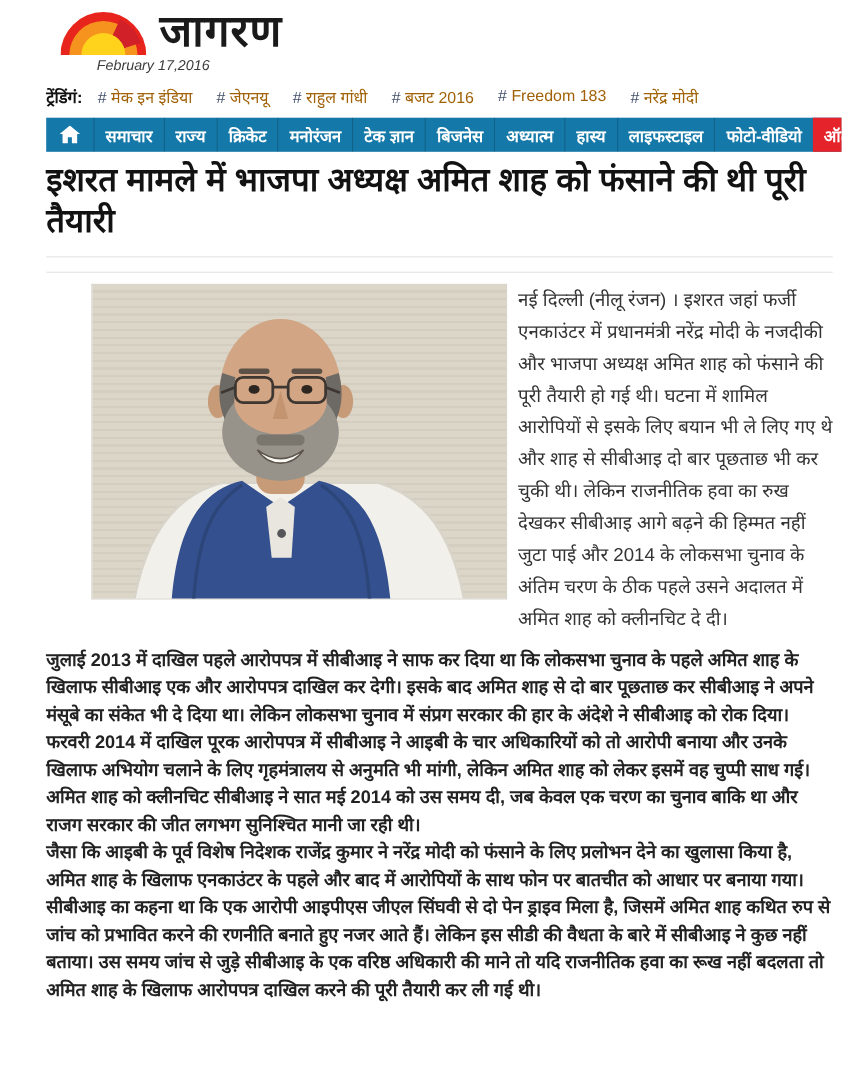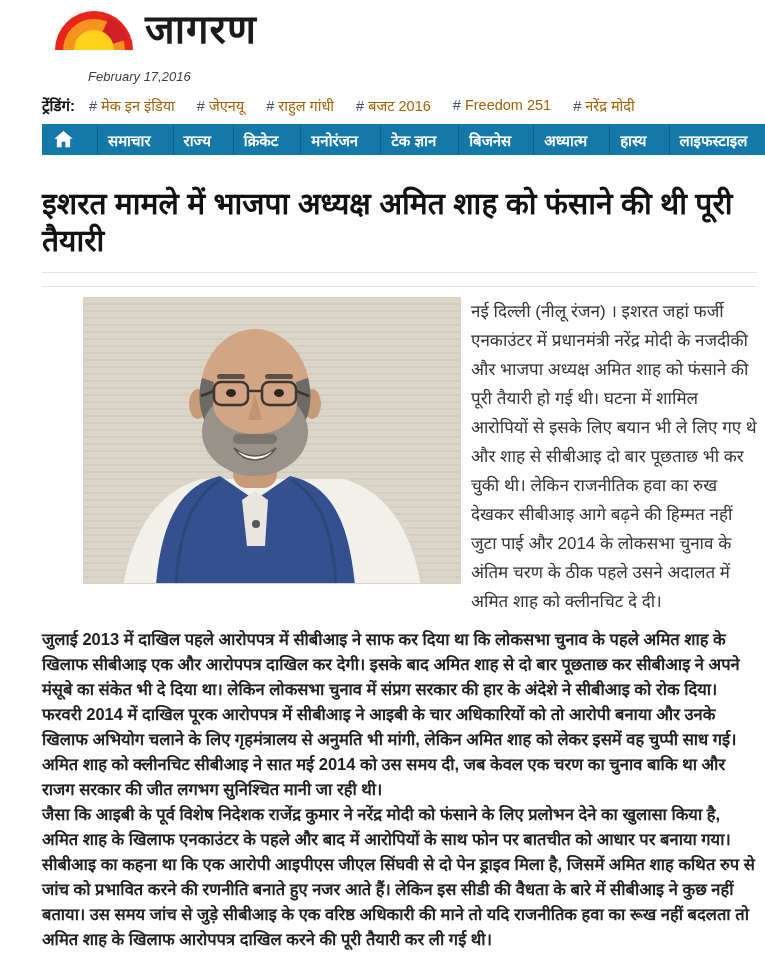--- a/index.html
+++ b/index.html
@@ -4,60 +4,59 @@
 <style>
   * { margin:0; padding:0; box-sizing:border-box; }
   html,body { background:#fff; }
   body {
     width:765px; height:977px; overflow:hidden;
     font-family:"Liberation Sans","DejaVu Sans",sans-serif;
     color:#222;
   }
   
   .masthead { padding:8px 0 0 55px; }
-  .logo-row { display:flex; align-items:flex-start; }
+  .logo-row { display:flex; align-items:flex-start;font-family:Liberation Serif, serif; }
   .logo-icon { display:block; }
   .site-name {
     font-size:40px; font-weight:700; color:#1a1a1a;
     margin-left:12px; line-height:42px; letter-spacing:1px;
   }
   .site-url {
     margin:6px 0 0 33px; font-style:italic; font-size:13px; color:#5f5f5f;
   }
   .print-date {
-    margin:19px 0 0 33px; font-style:italic; font-size:13px; color:#3c3c3c;
+    margin:2px 0 0 33px; font-style:italic; font-size:13px; color:#3c3c3c;
   }
   
   .trending {
     margin:11px 8px 0 42px; display:flex; align-items:center; flex-wrap:nowrap;
     font-size:14.5px;
   }
   .trending-label { font-weight:700; color:#111; margin-right:14px; font-size:15px; }
   .trend-item { margin-right:22px; text-decoration:none; white-space:nowrap; cursor:pointer; }
   .trend-hash { color:#44506b; margin-right:4px; }
   .trend-text { color:#a16207; }
   
   .main-nav {
     margin:9px 0 0 42px; width:723px; height:31px;
     background:#1478a8; display:flex; align-items:stretch;
     justify-content:space-between;
-    gap:12px;
   }
   .nav-home {
     display:flex; align-items:center; padding:0 12px; cursor:pointer;
   }
   .nav-item {
     display:flex; align-items:center; padding:0 10px;
     color:#fff; font-weight:700; font-size:15px; white-space:nowrap;
     border-left:1px solid rgba(0,0,0,0.18); cursor:pointer; text-decoration:none;
   }
   .nav-item--highlight { background:#e5232b; border-left:none; }
   
   .headline {
-    margin:30px 10px 0 42px; font-size:30px; line-height:37px;
+    margin:8px 10px 0 42px; font-size:30px; line-height:37px;
     font-weight:700; color:#121212;
   }
   .rule { border:none; border-top:1px solid #e3e3e3; margin:13px 8px 0 42px; }
   .meta-line { margin:7px 8px 0 42px; font-size:12.5px; color:#7a7a7a; }
   .content-top { margin:10px 8px 0 46px; display:flex;padding-left:37px; }
   .photo-wrap {
     width:378px; height:287px; flex:0 0 378px;
     border:1px solid #d6d3cb;
     background:repeating-linear-gradient(180deg,#dbd6c8 0 5px,#d3cec0 5px 7px);
     position:relative; overflow:hidden;
@@ -97,21 +96,21 @@
   <a class="trend-item">
     <span class="trend-hash">#</span><span class="trend-text">जेएनयू</span>
   </a>
   <a class="trend-item">
     <span class="trend-hash">#</span><span class="trend-text">राहुल गांधी</span>
   </a>
   <a class="trend-item">
     <span class="trend-hash">#</span><span class="trend-text">बजट 2016</span>
   </a>
   <a class="trend-item">
-    <span class="trend-hash">#</span><span class="trend-text">Freedom 251</span>
+    <span class="trend-hash">#</span><span class="trend-text">Freedom 183</span>
   </a>
   <a class="trend-item">
     <span class="trend-hash">#</span><span class="trend-text">नरेंद्र मोदी</span>
   </a>
 </div>
 
 <nav class="main-nav">
   <div class="nav-home">
     <svg width="19" height="17" viewBox="0 0 24 22" aria-hidden="true">
       <path d="M12 0 L24 10 h-3.4 v11 h-6.2 v-7 h-4.8 v7 H3.4 V10 H0 Z" fill="#ffffff"></path>

